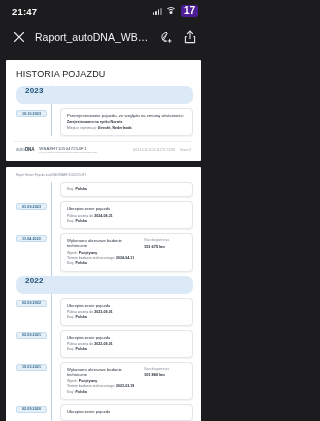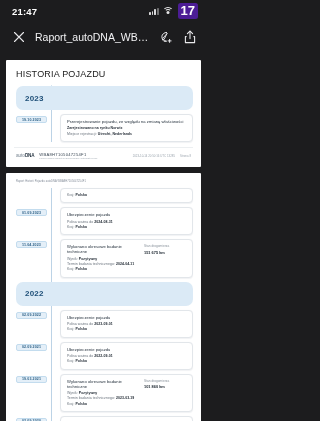--- a/index.html
+++ b/index.html
@@ -21,21 +21,21 @@
   .status-right { display:flex; align-items:center; gap:4px; }
   .sig { display:flex; align-items:flex-end; gap:1px; height:8px; }
   .sig i { width:1.6px; background:#d8d8da; display:block; border-radius:.4px; }
   .sig i:nth-child(1){height:3px;} .sig i:nth-child(2){height:4.5px;}
   .sig i:nth-child(3){height:6px;} .sig i:nth-child(4){height:7.5px;opacity:.45;}
   .wifi { width:11px; height:8px; position:relative; }
   .wifi span { position:absolute; left:50%; transform:translateX(-50%); border:1.2px solid #e6e6e8; border-bottom-color:transparent; border-left-color:transparent; border-right-color:transparent; border-radius:50%; }
   .wifi span:nth-child(1){ width:11px;height:11px; top:0; }
   .wifi span:nth-child(2){ width:7px;height:7px; top:2px; }
   .wifi span:nth-child(3){ width:3px;height:3px; top:4.2px; background:#e6e6e8; border:none; border-radius:50%; }
-  .batt { background:#4c1d95; color:#fff; font-size:13px; font-weight:700; border-radius:2.5px; padding:1px 3px 1.2px; line-height:1; }
+  .batt { background:#4c1d95; color:#fff; font-size:10px; font-weight:700; border-radius:2.5px; padding:1px 3px 1.2px; line-height:1; }
 
   
   .toolbar {
     height:30px; flex:0 0 30px;
     display:flex; align-items:center; gap:9px;
     padding:0 10px 0 11px; color:#fff;
   }
   .tb-title { flex:1; font-size:10.5px; color:#f2f2f4; white-space:nowrap; overflow:hidden; text-overflow:ellipsis; }
   .tb-ico { width:15px; height:15px; display:flex; align-items:center; justify-content:center; color:#e9e9ec; }
   .tb-ico svg { display:block; }
@@ -53,21 +53,21 @@
   .tl { position:relative; padding-left:46px; }
   .tl:before {
     content:""; position:absolute; left:37px; top:0; bottom:0;
     width:1px; background:#bcd3e6;
   }
   .tl-cap { position:absolute; left:34.5px; top:-3px; width:6px; height:6px; color:#8fb6d6; font-size:6px; line-height:6px; text-align:center; }
 
   .year {
     position:relative; margin:0 0 4px -44px;
     background:#dbeaf6; border-radius:7px;
-    height:24px; display:flex; align-items:center;
+    height:18px; display:flex; align-items:flex-start;
     padding-left:9px;
   }
   .year span { font-size:8px; font-weight:700; color:#1e4f78; letter-spacing:.2px; }
 
   .row { position:relative; display:flex; margin-bottom:4px; }
   .chip {
     position:absolute; left:-44px; top:2px;
     background:#e4eff8; border:.4px solid #c3dcee; border-radius:2px;
     height:7px; min-width:31px; display:flex; align-items:center; justify-content:center;
     font-size:3.6px; font-weight:700; color:#2f6389; letter-spacing:.1px;

